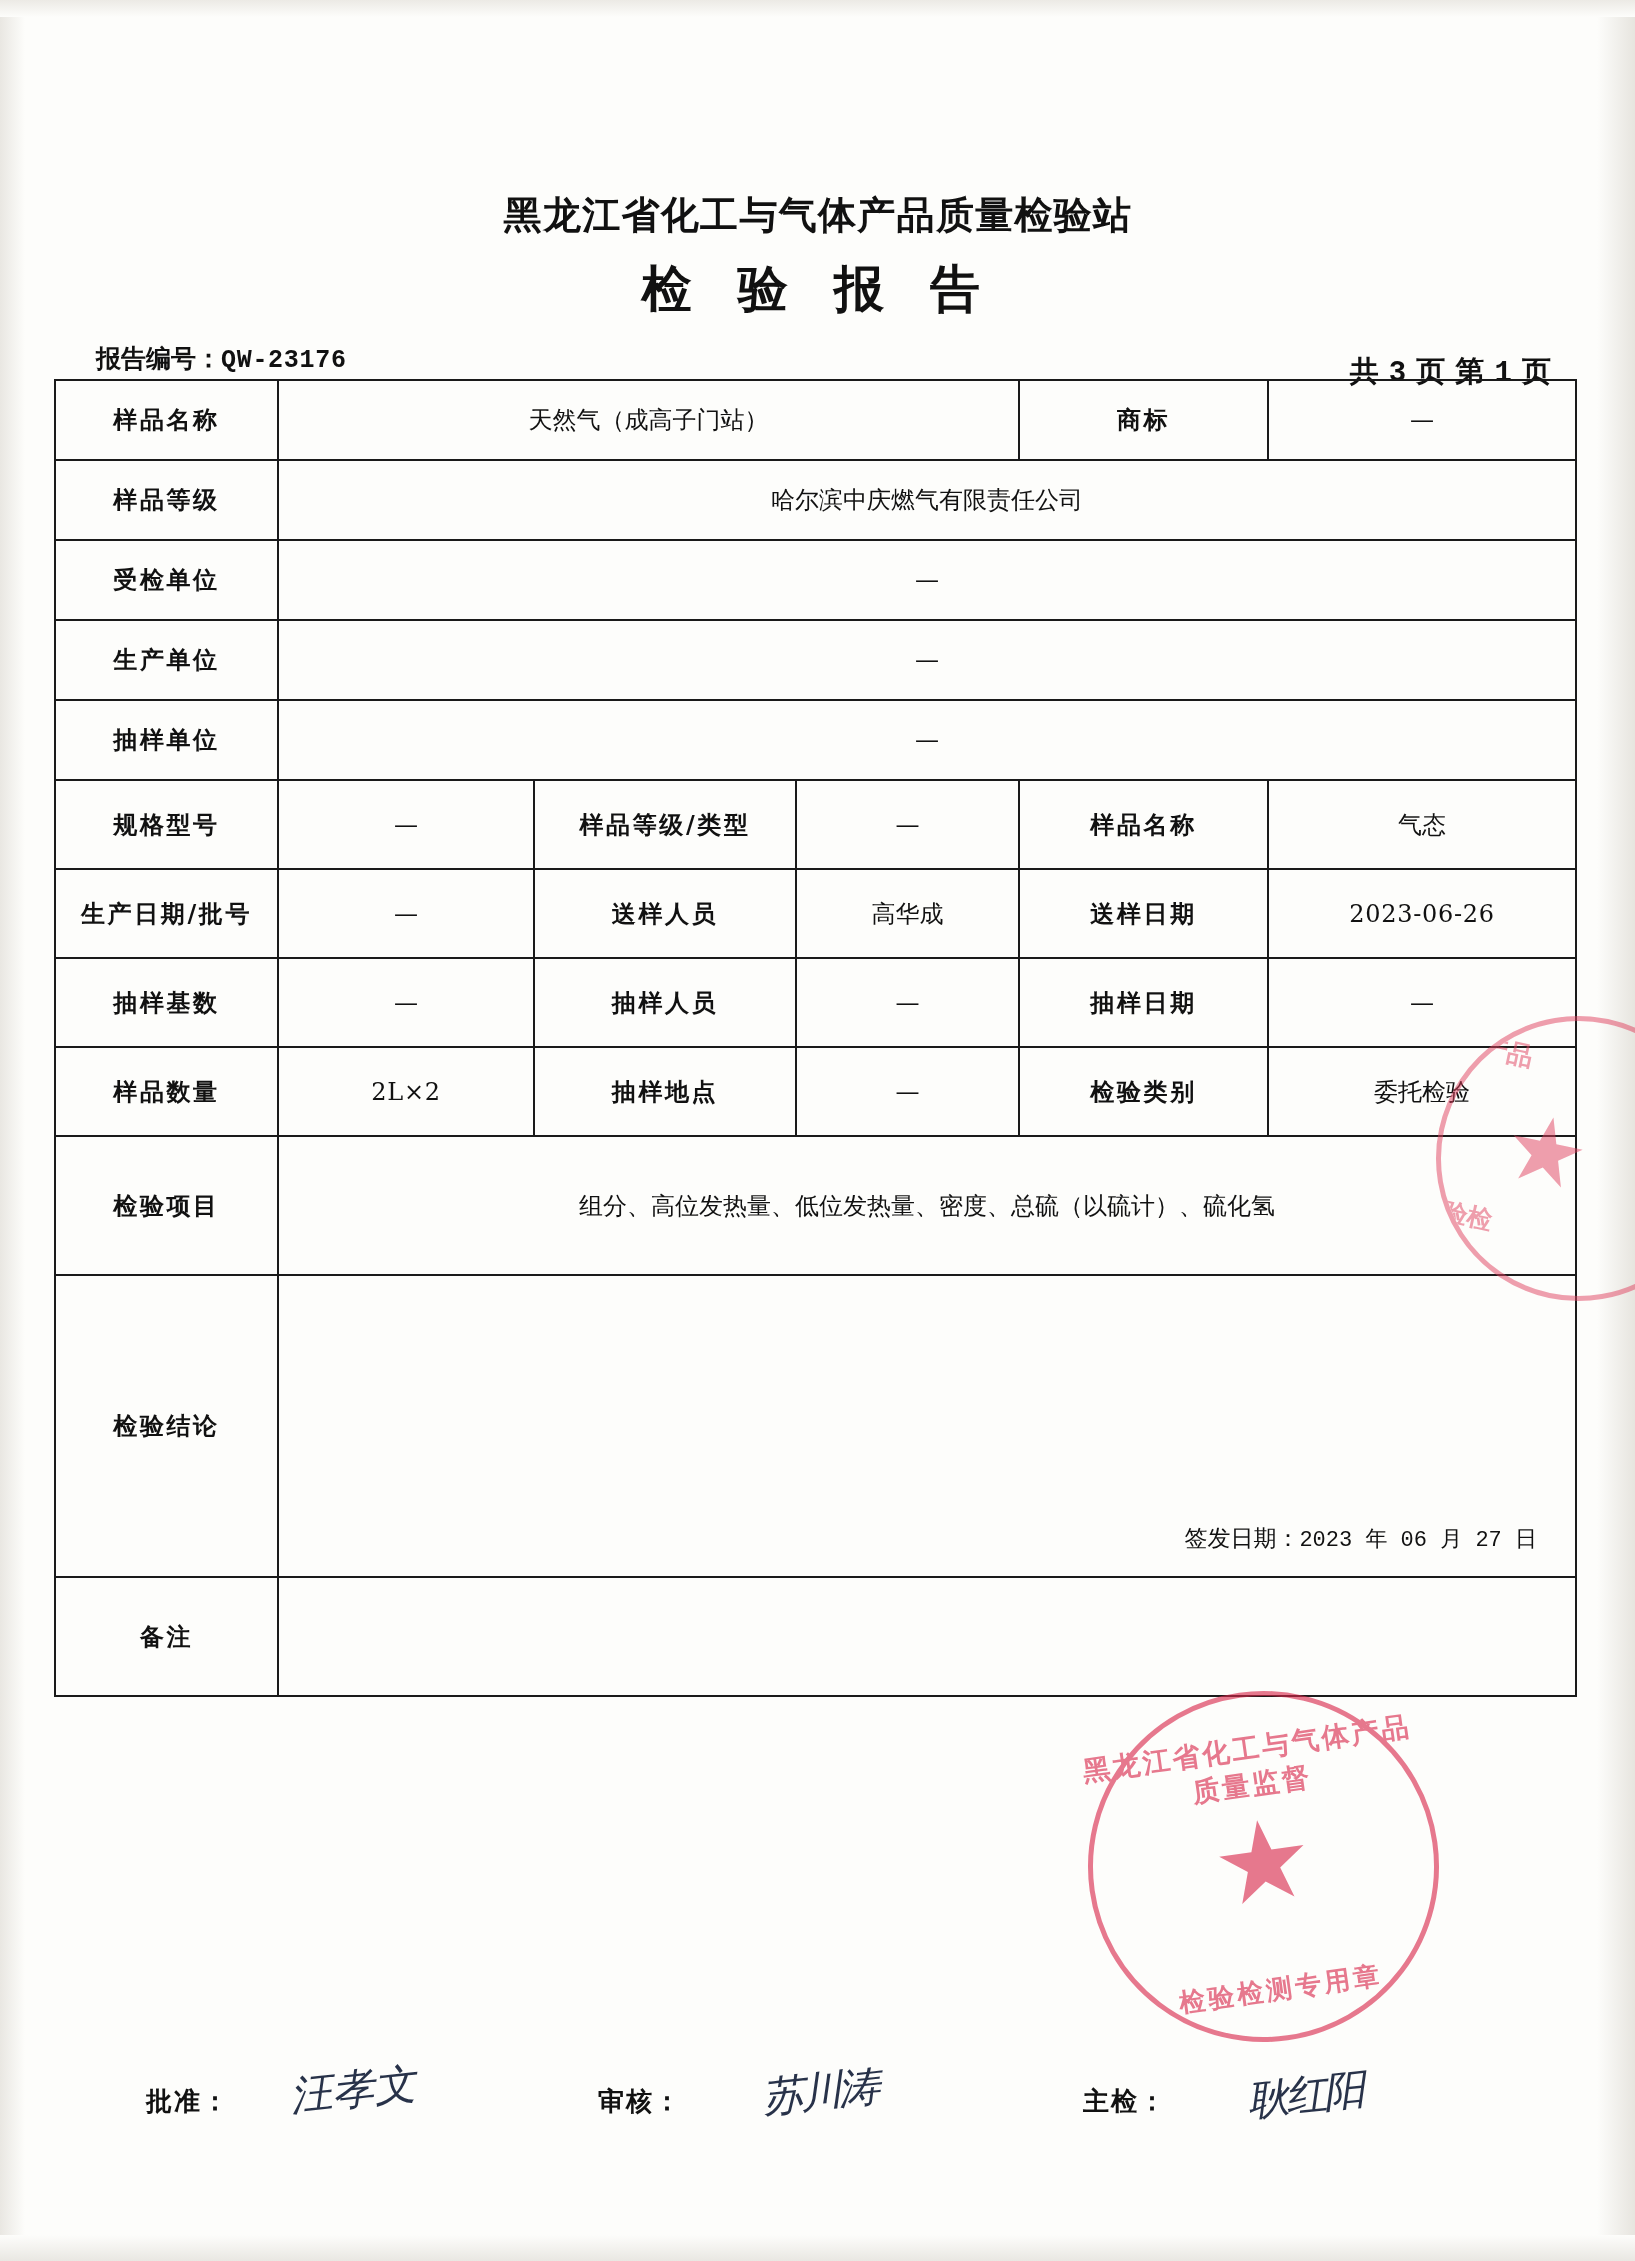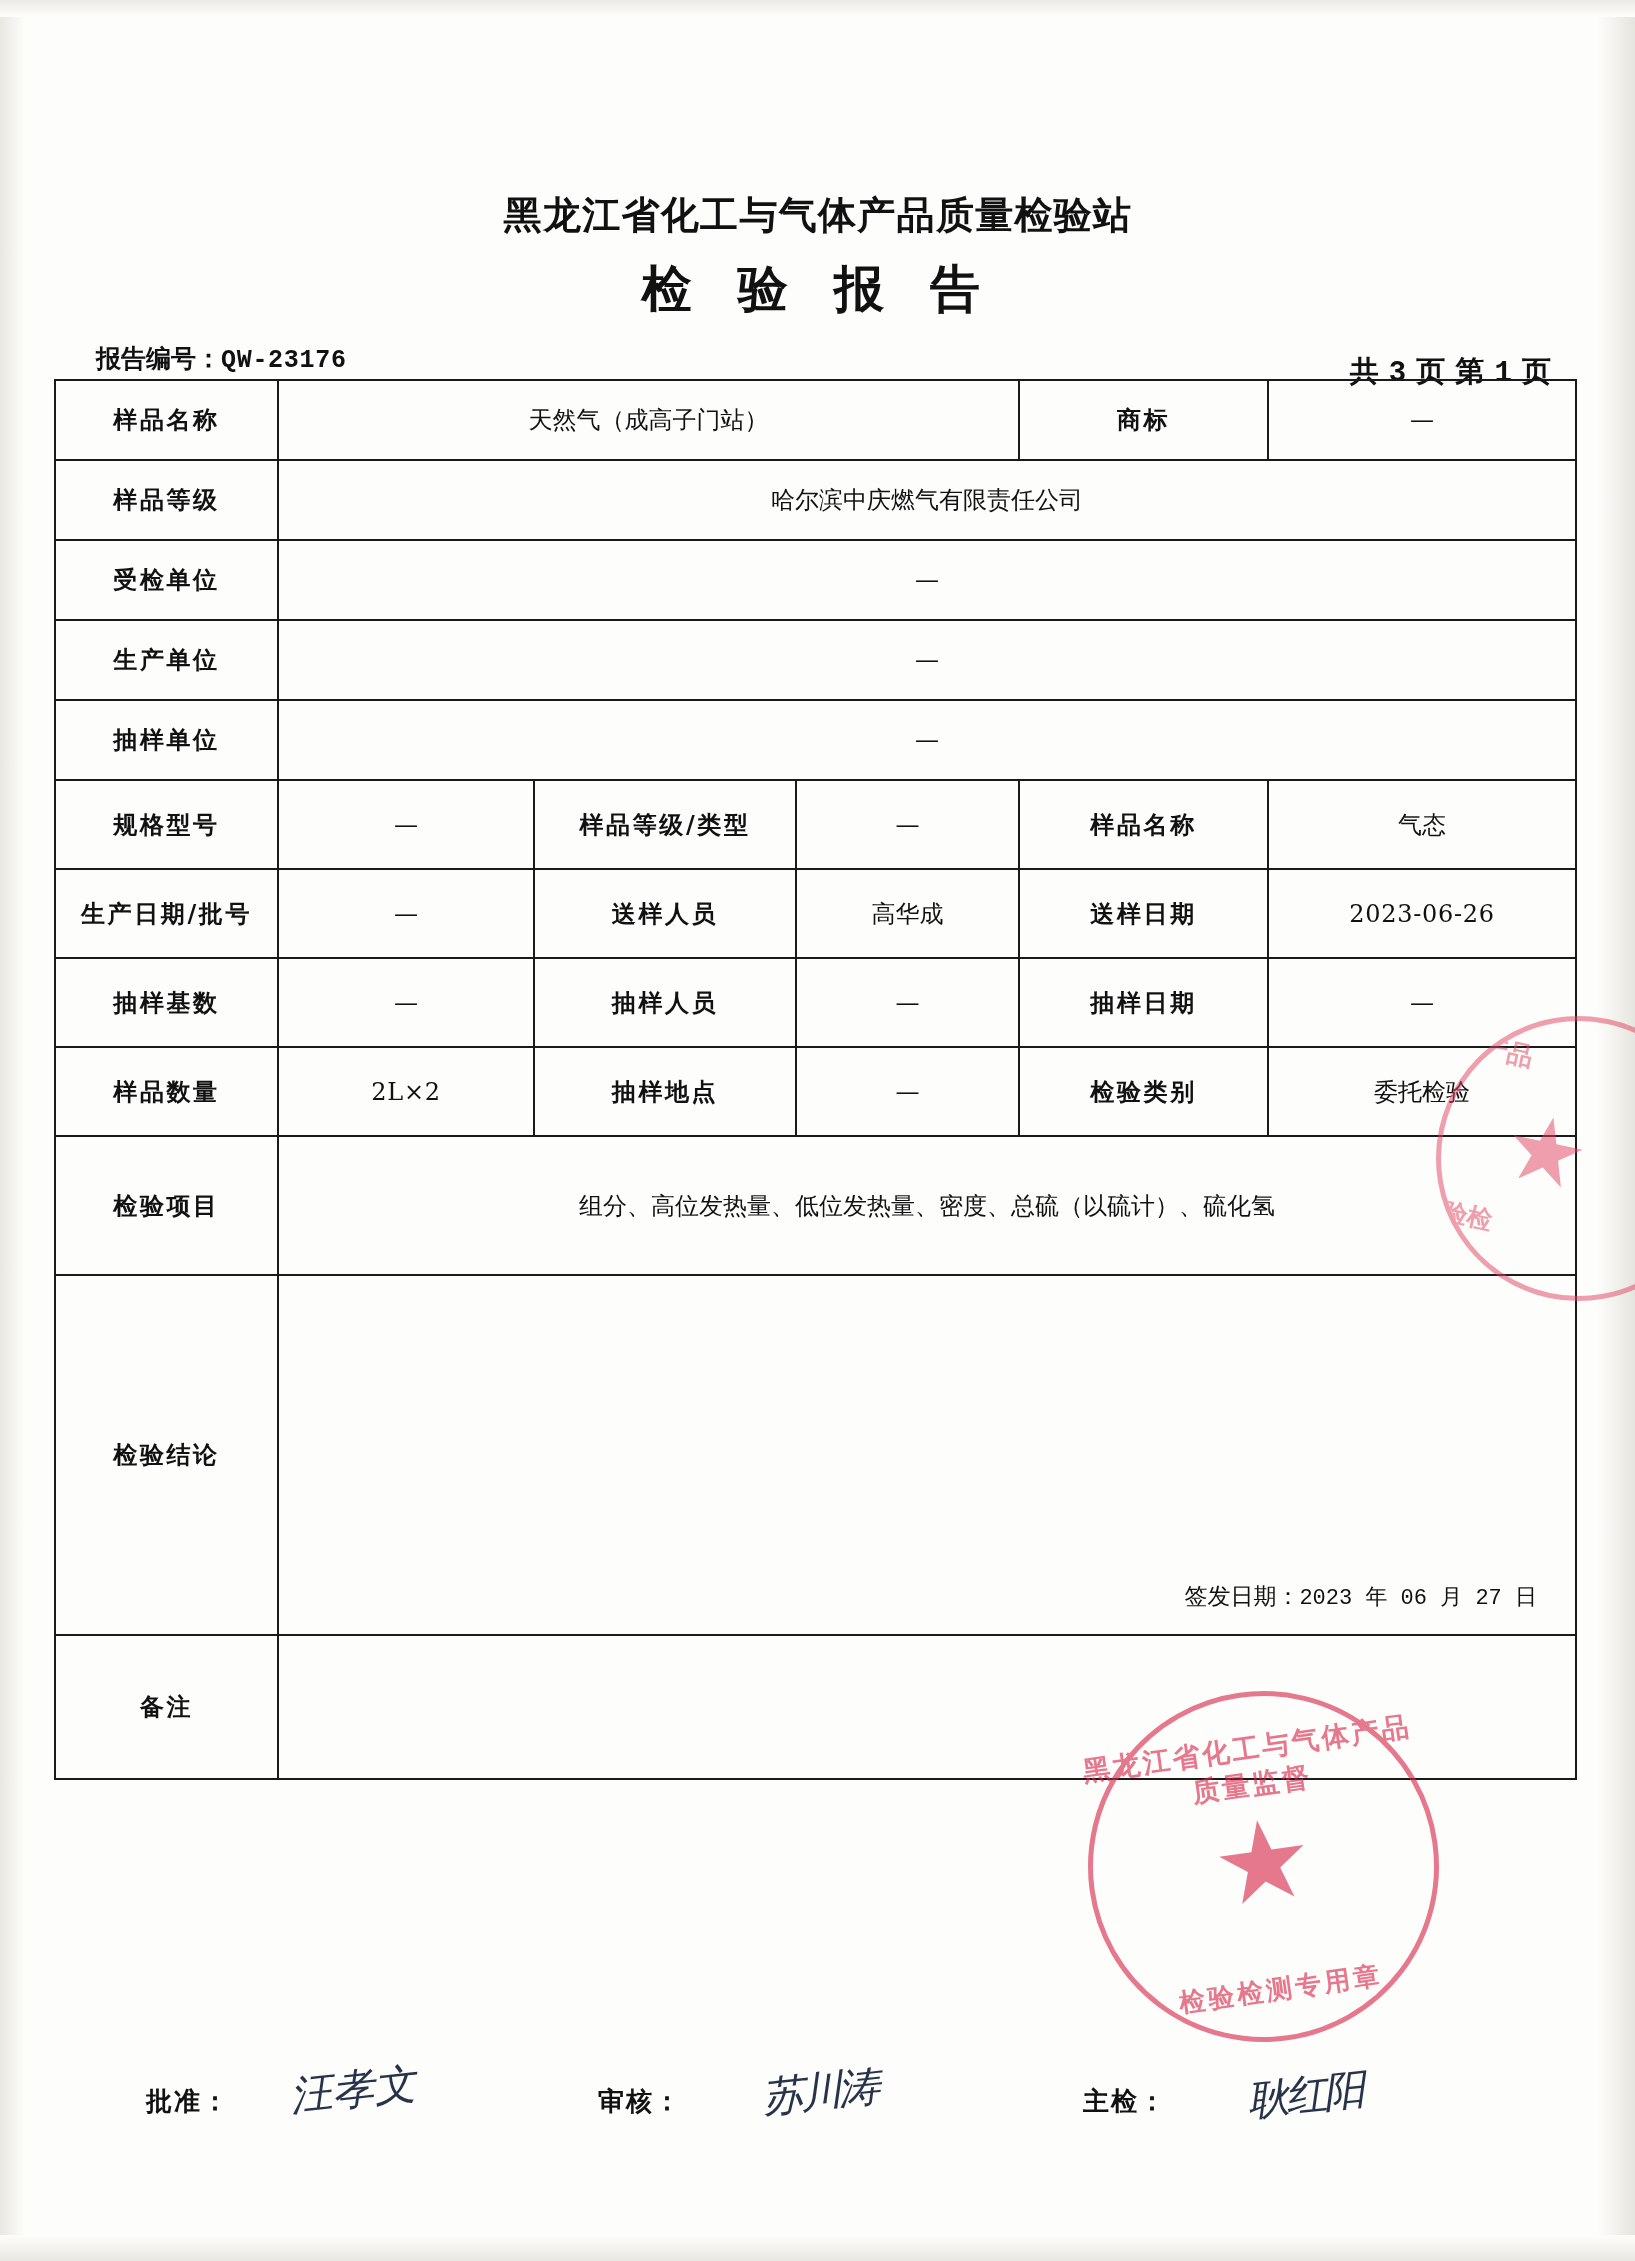--- a/index.html
+++ b/index.html
@@ -110,22 +110,22 @@
   td.mono {
     font-family: "Liberation Mono", "DejaVu Sans Mono", monospace;
     font-size: 23px;
     letter-spacing: 0.7px;
   }
   .dash { font-size: 23.6px; }
 
   .row-h1 { height: 80px; }
   .row-h2 { height: 89px; }
   .row-big { height: 139px; }
-  .row-concl { height: 360px; }
-  .row-remark { height: 144px; }
+  .row-concl { height: 302px; }
+  .row-remark { height: 119px; }
 
   .concl-cell {
     position: relative;
     text-align: left;
   }
   .signdate {
     position: absolute;
     right: 38px;
     bottom: 22px;
     font-size: 23px;

